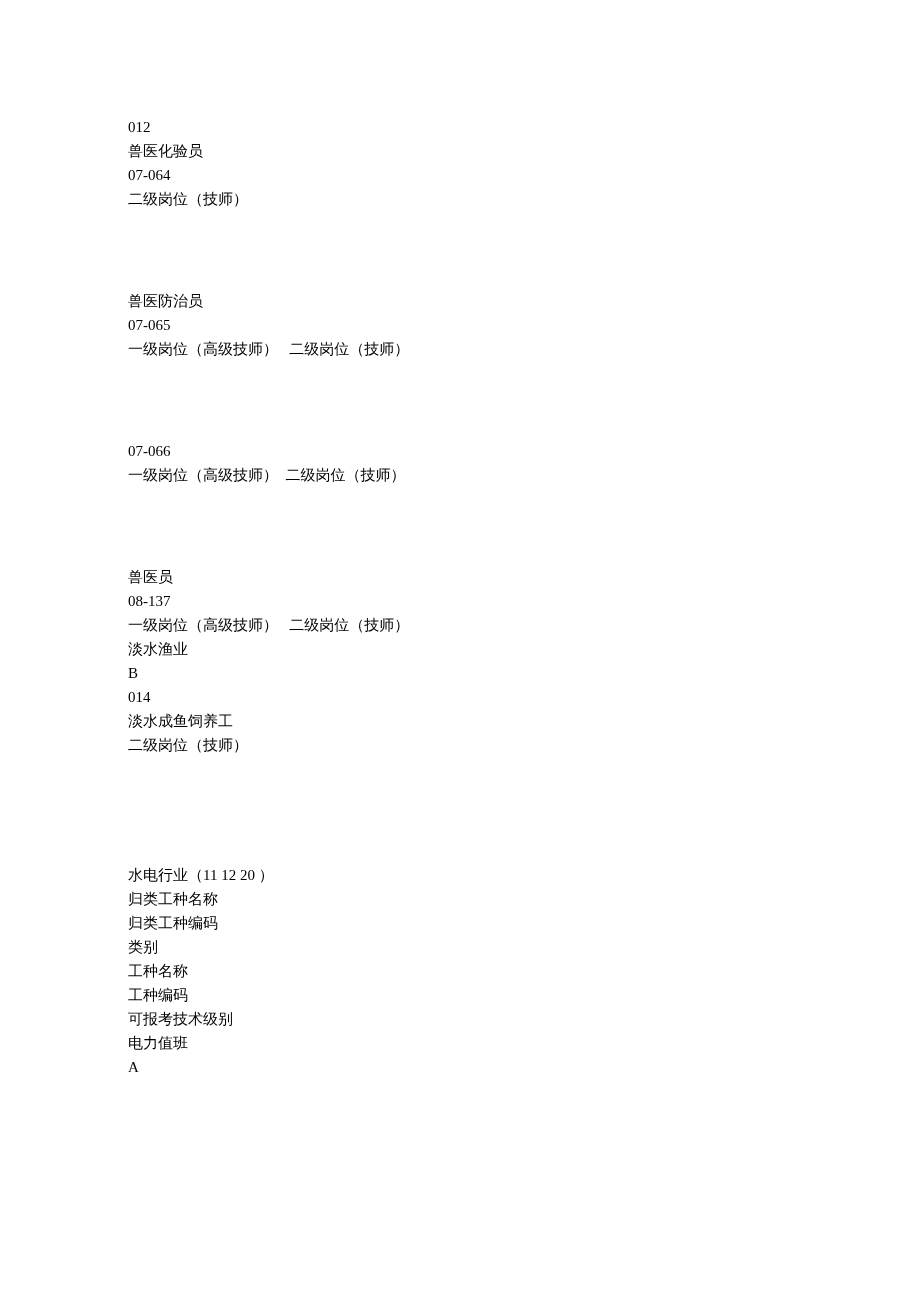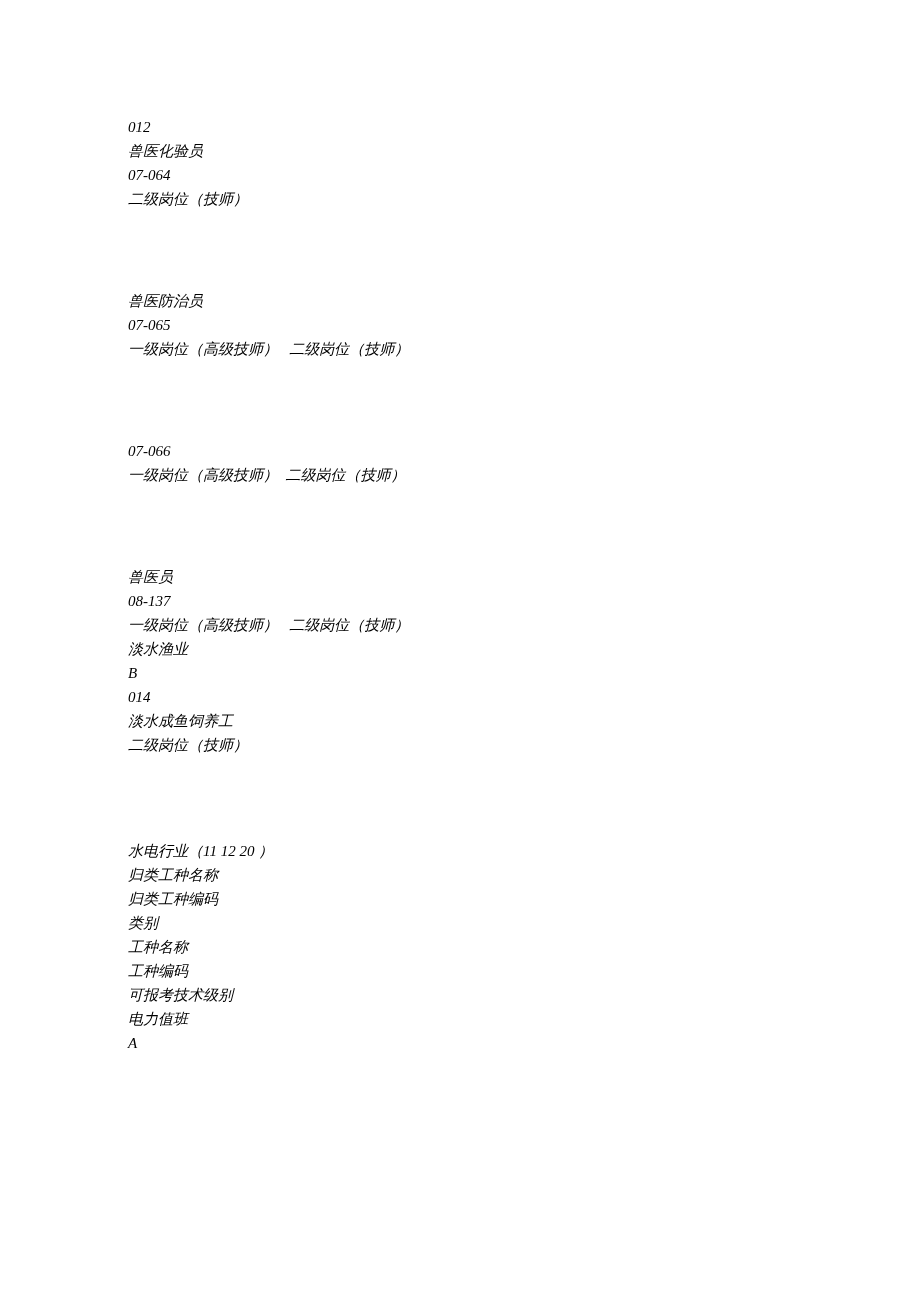--- a/index.html
+++ b/index.html
@@ -1,38 +1,37 @@
 <!DOCTYPE html>
 <html><head>
   <meta charset="utf-8">
   <style>
     * {
       margin: 0;
       padding: 0;
       box-sizing: border-box;
-      font-style: italic;
     }
     body {
       background: #ffffff;
       font-family: "SimSun", "宋体", serif;
       font-size: 15px;
       color: #000000;
       line-height: 1.6;
       padding: 115px 0 0 128px;
       width: 920px;
     }
     .block {
       margin-bottom: 78px;
     }
     .line {
       display: block;
       white-space: pre;
     }
     .block-4 {
-      margin-bottom: 82px;
+      margin-bottom: 106px;
     }
   </style>
 </head>
 <body>
 
 <div class="block">
   <span class="line">012</span>
   <span class="line">兽医化验员</span>
   <span class="line">07-064</span>
   <span class="line">二级岗位（技师）</span>

